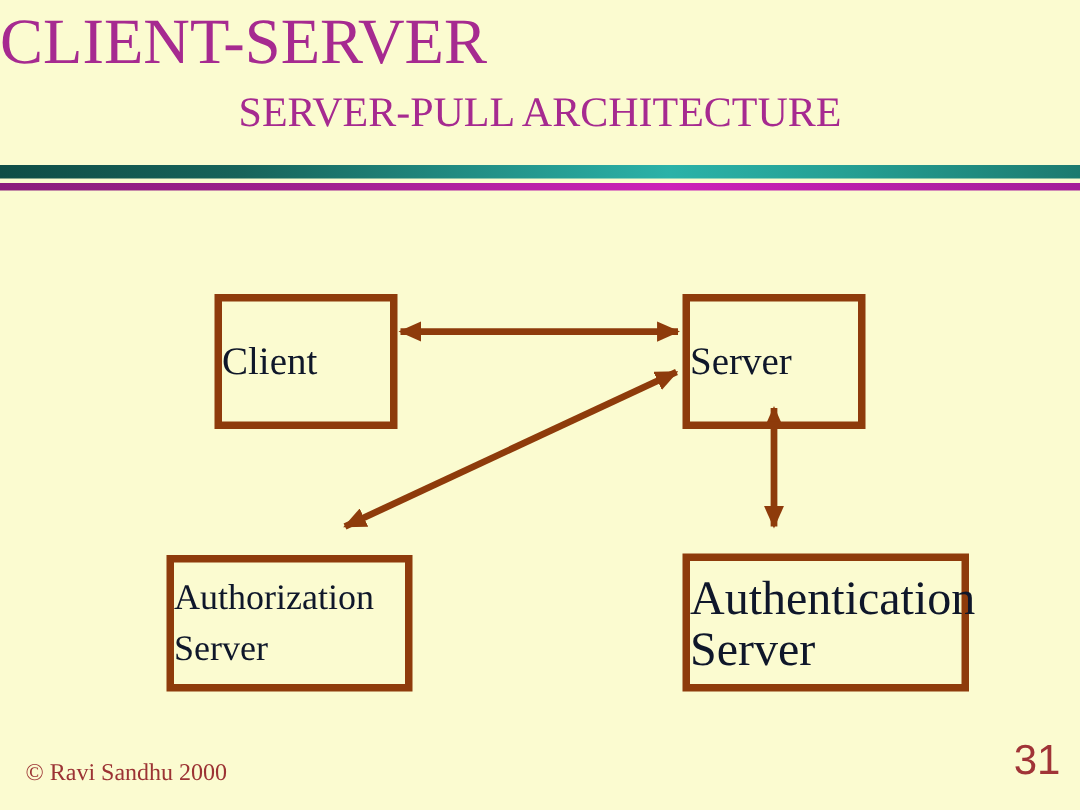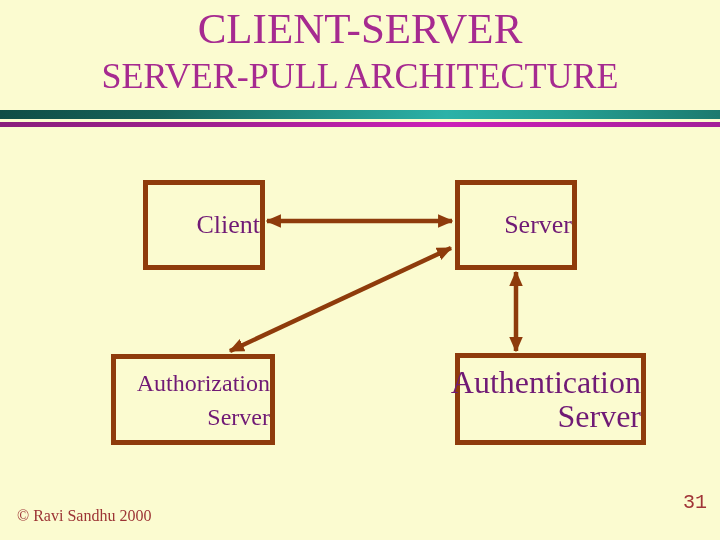--- a/index.html
+++ b/index.html
@@ -13,34 +13,34 @@
     height: 540px;
     background: #FBFBD0;
     overflow: hidden;
     font-family: "Liberation Serif", serif;
   }
   .title-line1 {
     position: absolute;
     top: 6px;
     left: 0;
     width: 100%;
-    text-align: center;
+    text-align: left;
     font-size: 43px;
     line-height: 46px;
     font-weight: normal;
     color: #A62A90;
     letter-spacing: 0px;
   }
   .title-line2 {
     position: absolute;
     top: 54px;
     left: 0;
     width: 100%;
     text-align: center;
-    font-size: 36px;
+    font-size: 28px;
     line-height: 44px;
     font-weight: normal;
     color: #A62A90;
   }
   .bar-teal {
     position: absolute;
     top: 110px;
     left: 0;
     width: 720px;
     height: 9px;
@@ -54,24 +54,25 @@
     height: 5px;
     background: linear-gradient(90deg, #8A1E7C 0%, #A02090 30%, #CC20B8 62%, #A31F99 100%);
   }
   .node {
     position: absolute;
     box-sizing: border-box;
     border: 5px solid #8E3B0B;
     background: transparent;
     display: flex;
     flex-direction: column;
-    align-items: flex-end;
+    align-items: flex-start;
     justify-content: center;
     text-align: center;
-    color: #701a75;
+    color: #0f172a;
+    margin-top: 16px;
   }
   .node .lbl { display: block; white-space: nowrap; }
   .node-client        { left: 143px; top: 180px; width: 122px; height: 90px; font-size: 26px; }
   .node-server        { left: 455px; top: 180px; width: 122px; height: 90px; font-size: 26px; }
   .node-authorization { left: 111px; top: 354px; width: 164px; height: 91px; font-size: 24px; line-height: 34px; }
   .node-authentication{ left: 455px; top: 353px; width: 191px; height: 92px; font-size: 32px; line-height: 34px; }
   .overlay {
     position: absolute;
     left: 0; top: 0;
     width: 720px;
@@ -87,22 +88,22 @@
     position: absolute;
     left: 17px;
     top: 507px;
     font-size: 16px;
     color: #9C3334;
   }
   .page-number {
     position: absolute;
     right: 13px;
     top: 491px;
-    font-family: Liberation Mono, monospace;
-    font-size: 20px;
+    font-family: Liberation Sans, sans-serif;
+    font-size: 28px;
     color: #A03437;
     margin-left: 17px;
   }
 </style>
 </head>
 <body>
 
 <div class="slide">
 
   <div class="title-line1">CLIENT-SERVER</div>

